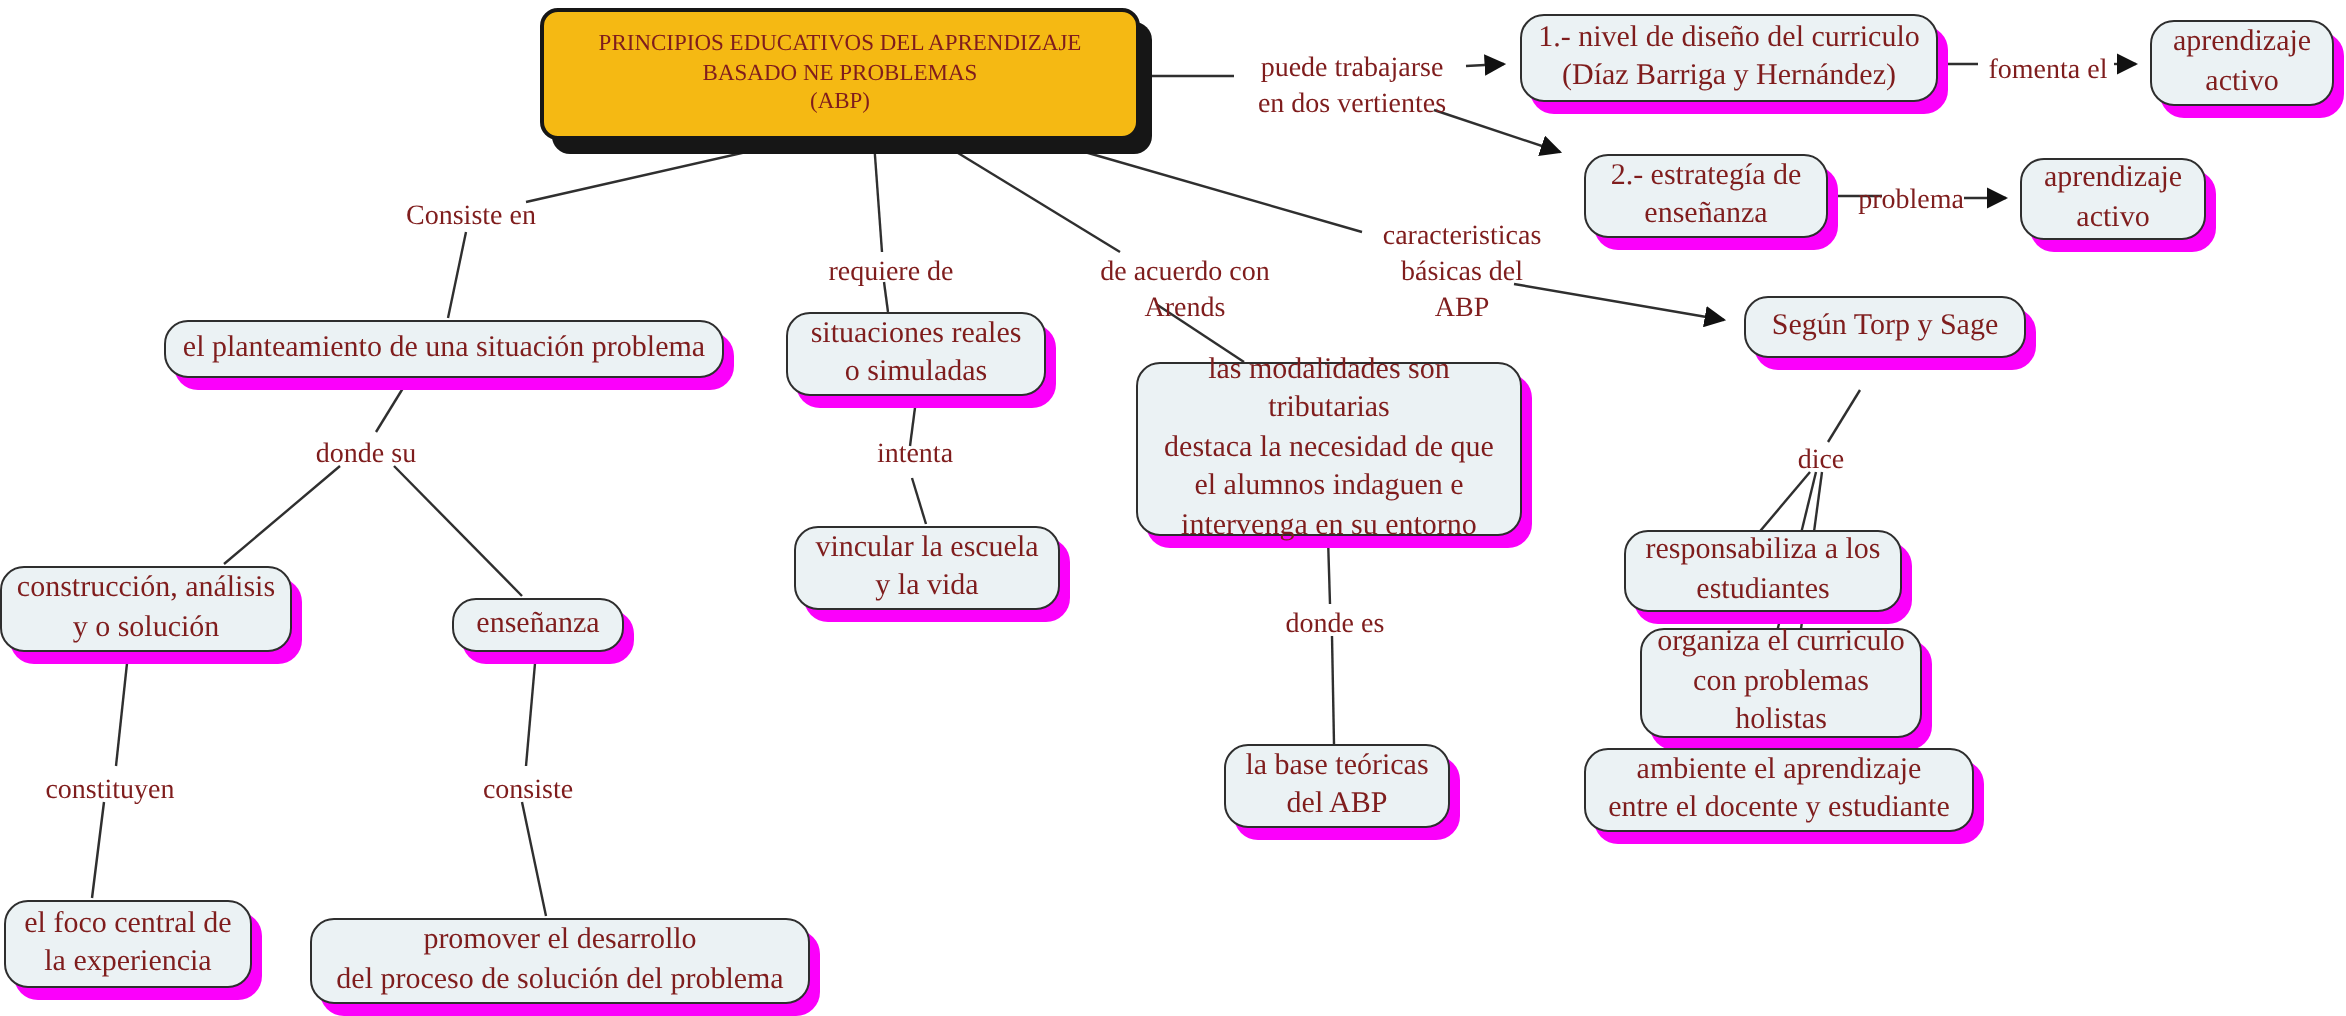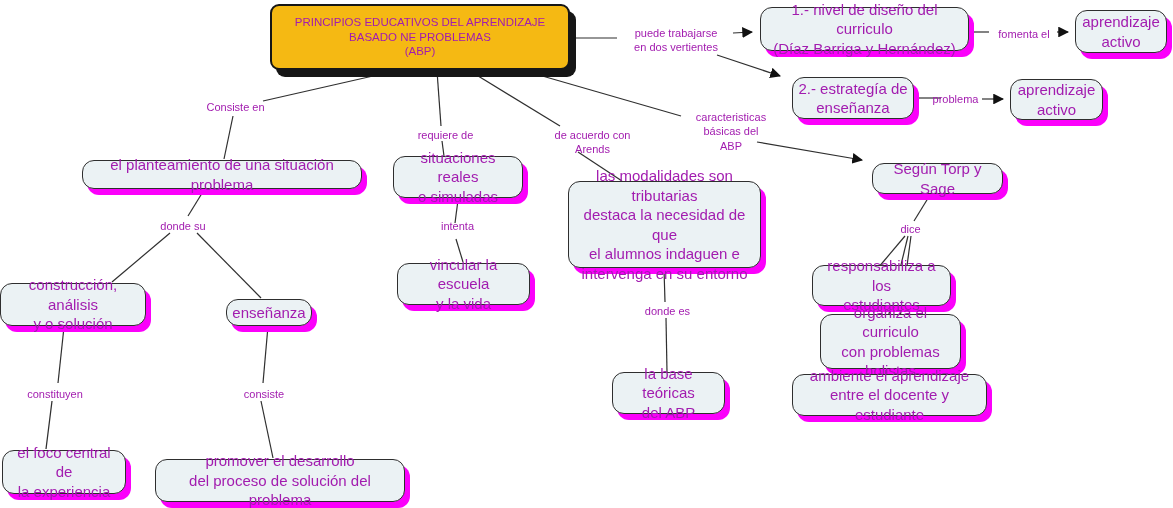--- a/index.html
+++ b/index.html
@@ -1,21 +1,21 @@
 <!DOCTYPE html>
 <html style="--node-fill: #ebf2f4; --node-shadow: #fb00fb; --title-fill: #f5b913; --line-color: #2f2f2f;"><head>
 <meta charset="utf-8">
 <style>
   html,body{margin:0;padding:0;background:#ffffff;}
   #canvas{
     position:relative;
     width:1173px;height:508px;
     background:#ffffff;
-    font-family:Liberation Sans, sans-serif;
-    color:#a21caf;
+    font-family:Liberation Serif, serif;
+    color:#7f1d1d;
     overflow:hidden;
   }
   #wires{position:absolute;left:0;top:0;width:1173px;height:508px;z-index:0;}
   .node{
     position:absolute;z-index:2;
     display:flex;align-items:center;justify-content:center;
     text-align:center;white-space:pre-line;
     background:var(--node-fill,#ebf2f4);
     border:1.5px solid #2e2e2e;
     border-radius:12px;
@@ -26,21 +26,21 @@
   .title-node{
     background:var(--title-fill,#f5b913);
     border:2px solid #161616;
     border-radius:9px;
     box-shadow:6px 7px 0 #161616;
     font-size:11.5px;
   }
   .link-label{
     position:absolute;z-index:1;
     text-align:center;white-space:pre-line;
-    font-size:11px;line-height:1.3;
+    font-size:14px;line-height:1.3;
   }
 </style>
 </head>
 <body>
 
 <div id="canvas">
 
   <svg id="wires" viewBox="0 0 1173 508" xmlns="http://www.w3.org/2000/svg">
     <defs>
       <marker id="arrow" viewBox="0 0 10 10" refX="9" refY="5" markerWidth="9" markerHeight="9" orient="auto-start-reverse">
@@ -116,21 +116,21 @@
 
   <div class="node" style="left:568px;top:181px;width:193px;height:87px">las modalidades son
 tributarias
 destaca la necesidad de que
 el alumnos indaguen e
 intervenga en su entorno</div>
 
   <div class="node" style="left:612px;top:372px;width:113px;height:42px">la base teóricas
 del ABP</div>
 
-  <div class="node" style="left:872px;top:163px;width:131px;height:31px">Según Torp y Sage</div>
+  <div class="node" style="left:872px;top:148px;width:141px;height:31px">Según Torp y Sage</div>
 
   <div class="node" style="left:812px;top:265px;width:139px;height:41px">responsabiliza a los
 estudiantes</div>
 
   <div class="node" style="left:820px;top:314px;width:141px;height:55px">organiza el curriculo
 con problemas
 holistas</div>
 
   <div class="node" style="left:792px;top:374px;width:195px;height:42px">ambiente el aprendizaje
 entre el docente y estudiante</div>

